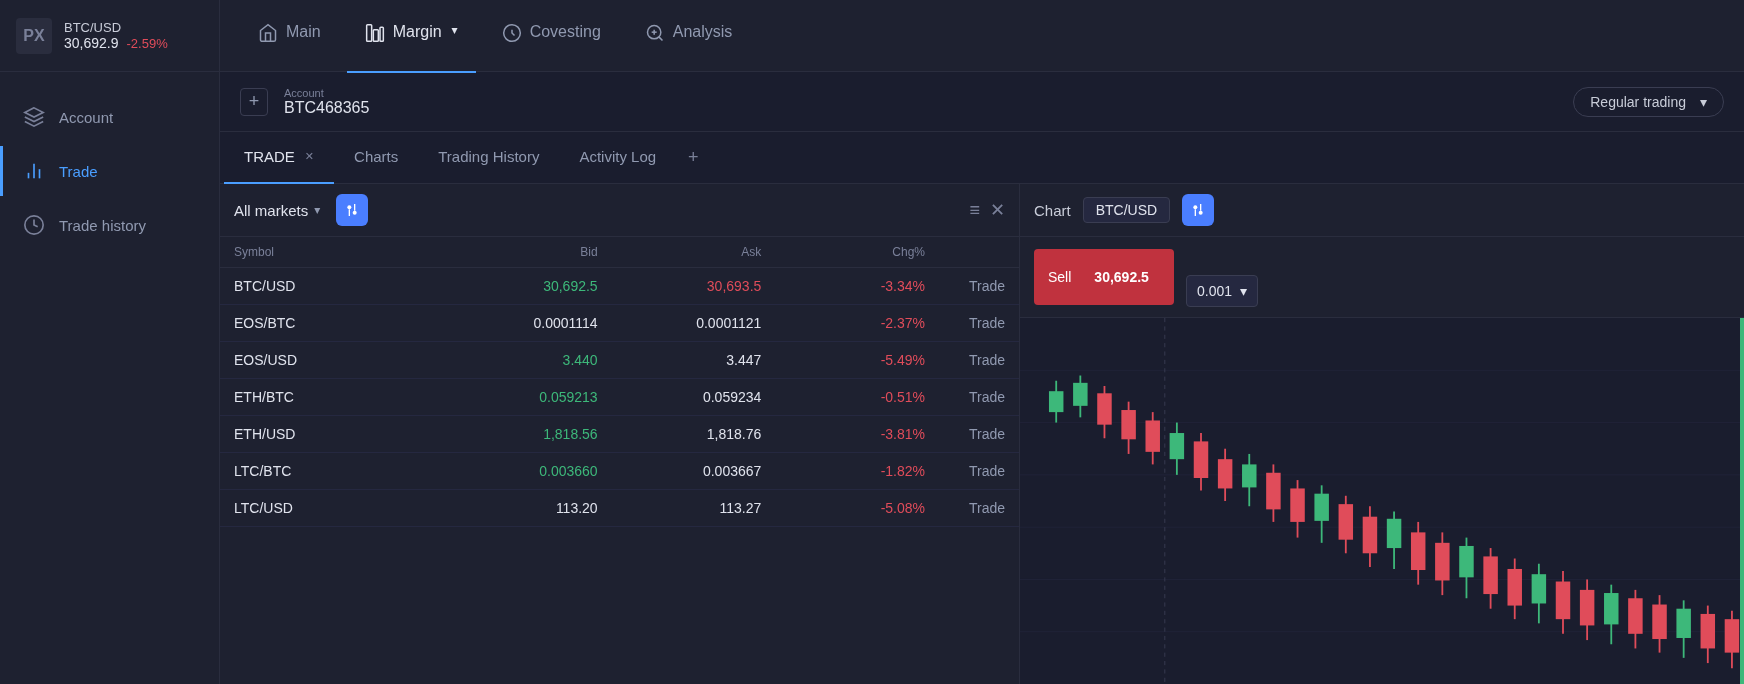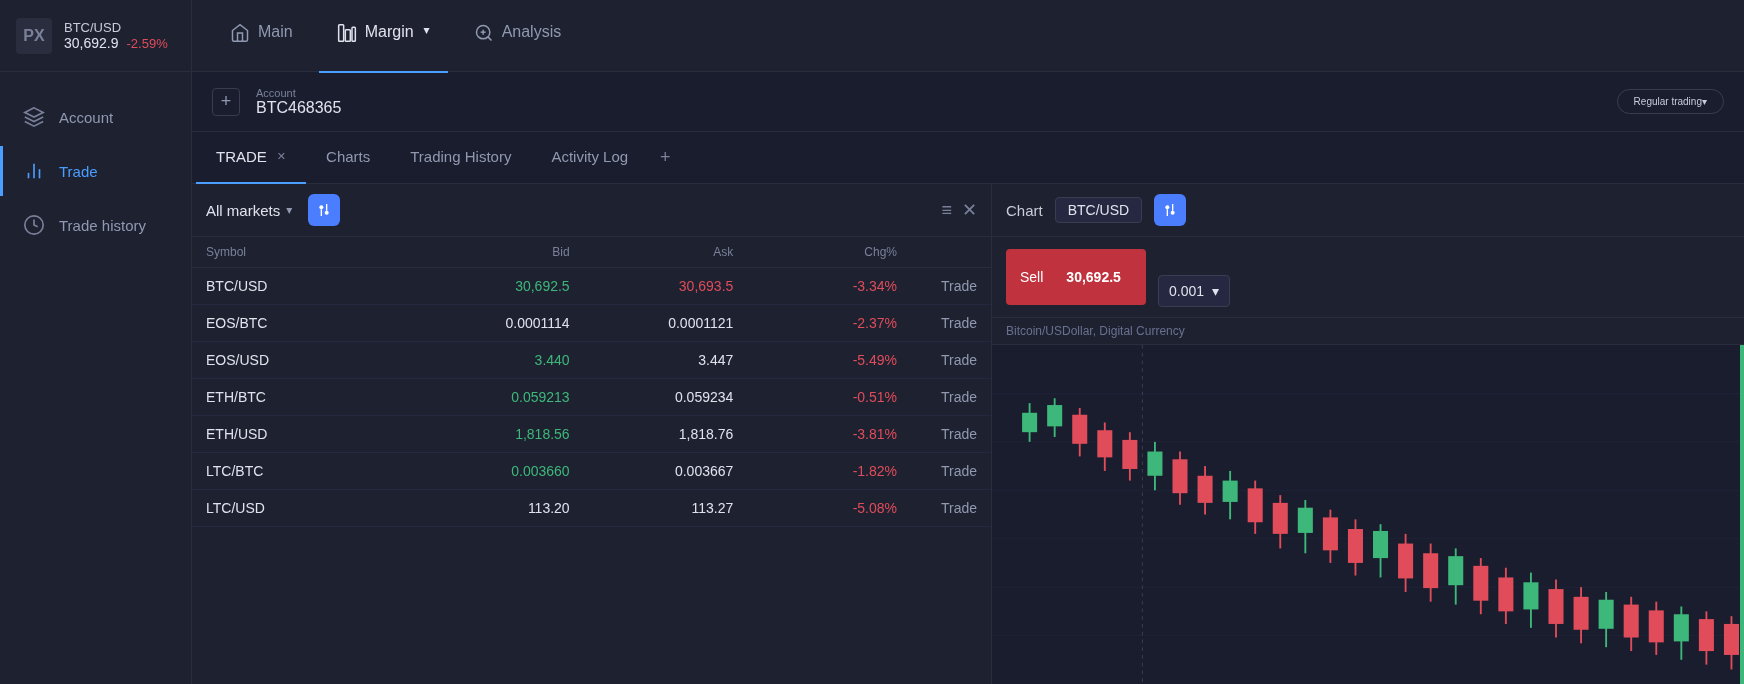--- a/index.html
+++ b/index.html
@@ -9,21 +9,21 @@
       background: #1a1d2e;
       color: #c8ccd8;
       font-family: 'Segoe UI', Arial, sans-serif;
       font-size: 14px;
       overflow: hidden;
       display: flex;
     }
 
     
     .sidebar {
-      width: 192px;
+      width: 220px;
       background: #1e2130;
       height: 684px;
       display: flex;
       flex-direction: column;
       border-right: 1px solid #2a2d3e;
       flex-shrink: 0;
     }
     .sidebar-logo {
       display: flex;
       align-items: center;
@@ -190,25 +190,25 @@
       font-size: 16px;
       color: #e0e3ed;
       font-weight: 500;
     }
     .account-bar-spacer { flex: 1; }
     .regular-trading-btn {
       border: 1px solid #3a3d52;
       border-radius: 20px;
       padding: 6px 16px;
       color: #c8ccd8;
-      font-size: 10px;
-      cursor: pointer;
-      display: flex;
-      align-items: center;
-      gap: 0;
+      font-size: 14px;
+      cursor: pointer;
+      display: flex;
+      align-items: center;
+      gap: 14px;
       background: transparent;
     }
 
     
     .tabs-bar {
       display: flex;
       align-items: center;
       height: 52px;
       background: #1a1d2e;
       padding: 0 0 0 4px;
@@ -532,20 +532,29 @@
         <svg width="20" height="20" viewBox="0 0 24 24" fill="none" stroke="currentColor" stroke-width="1.8">
           <rect x="2" y="2" width="6" height="20" rx="1"></rect>
           <rect x="10" y="8" width="6" height="14" rx="1"></rect>
           <rect x="18" y="5" width="4" height="17" rx="1"></rect>
         </svg>
       </span>
       <span>Margin</span>
       <span class="nav-dropdown-arrow">▾</span>
     </div>
 
+    <div class="nav-item">
+      <span class="nav-item-icon">
+        <svg width="20" height="20" viewBox="0 0 24 24" fill="none" stroke="currentColor" stroke-width="1.8">
+          <circle cx="12" cy="12" r="10"></circle>
+          <path d="M12 8v4l3 3"></path>
+        </svg>
+      </span>
+      <span>Covesting</span>
+    </div>
 
     <div class="nav-item">
       <span class="nav-item-icon">
         <svg width="20" height="20" viewBox="0 0 24 24" fill="none" stroke="currentColor" stroke-width="1.8">
           <circle cx="11" cy="11" r="8"></circle>
           <line x1="21" y1="21" x2="16.65" y2="16.65"></line>
           <line x1="11" y1="8" x2="11" y2="14"></line>
           <line x1="8" y1="11" x2="14" y2="11"></line>
         </svg>
       </span>
@@ -695,21 +704,20 @@
         <button class="sell-btn">
           <span>Sell</span>
           <span class="sell-price">30,692.5</span>
         </button>
         <div class="quantity-select">
           <span>0.001</span>
           <span>▾</span>
         </div>
       </div>
 
-      <div class="chart-info-text">Bitcoin/USDollar, Digital Currency</div>
 
       <div class="chart-canvas">
         <div class="green-bar"></div>
         <svg class="chart-svg" viewBox="0 0 600 350" preserveAspectRatio="none">
 
           <line x1="0" y1="50" x2="600" y2="50" stroke="#252840" stroke-width="0.5"></line>
           <line x1="0" y1="100" x2="600" y2="100" stroke="#252840" stroke-width="0.5"></line>
           <line x1="0" y1="150" x2="600" y2="150" stroke="#252840" stroke-width="0.5"></line>
           <line x1="0" y1="200" x2="600" y2="200" stroke="#252840" stroke-width="0.5"></line>
           <line x1="0" y1="250" x2="600" y2="250" stroke="#252840" stroke-width="0.5"></line>

